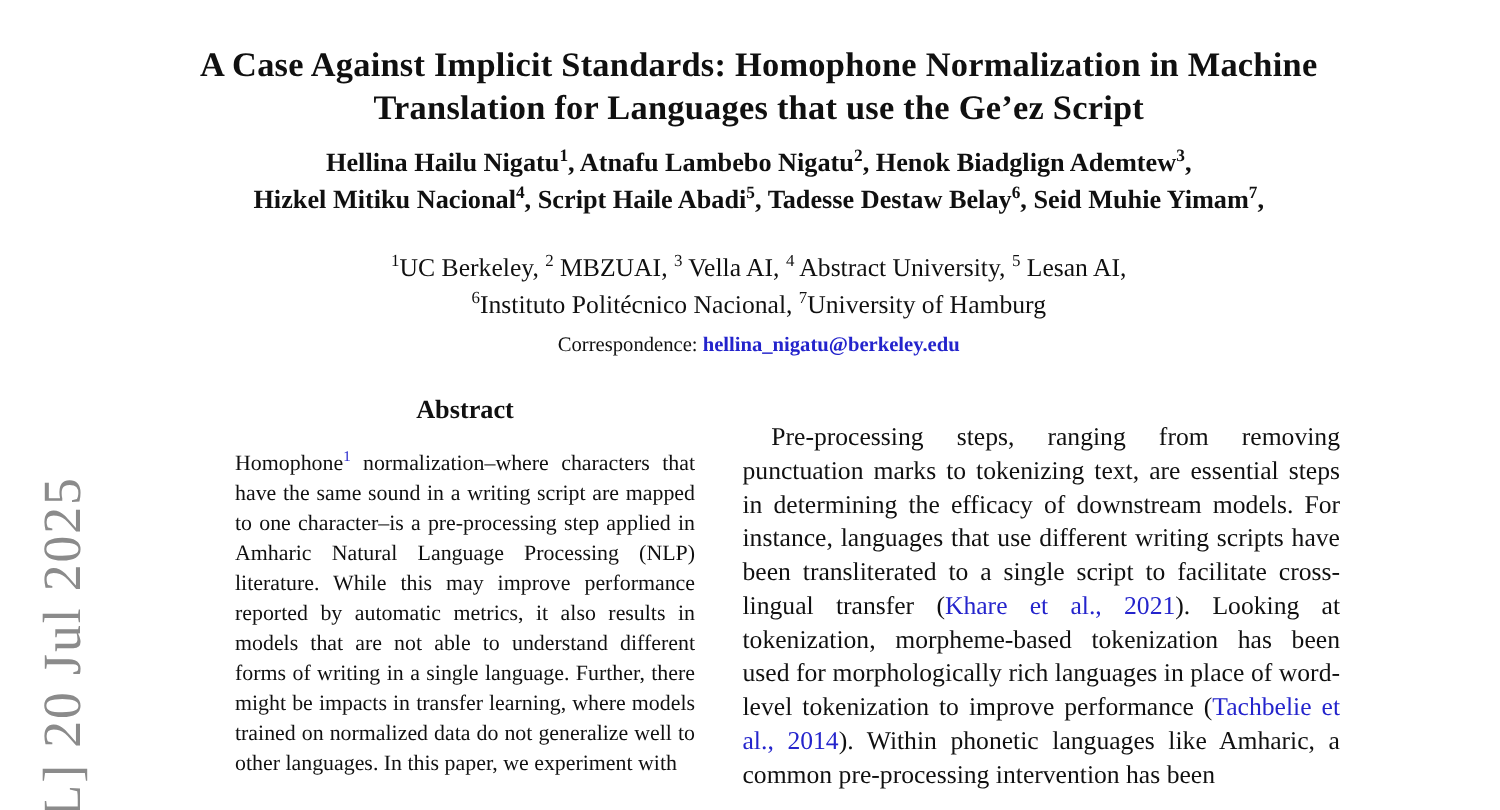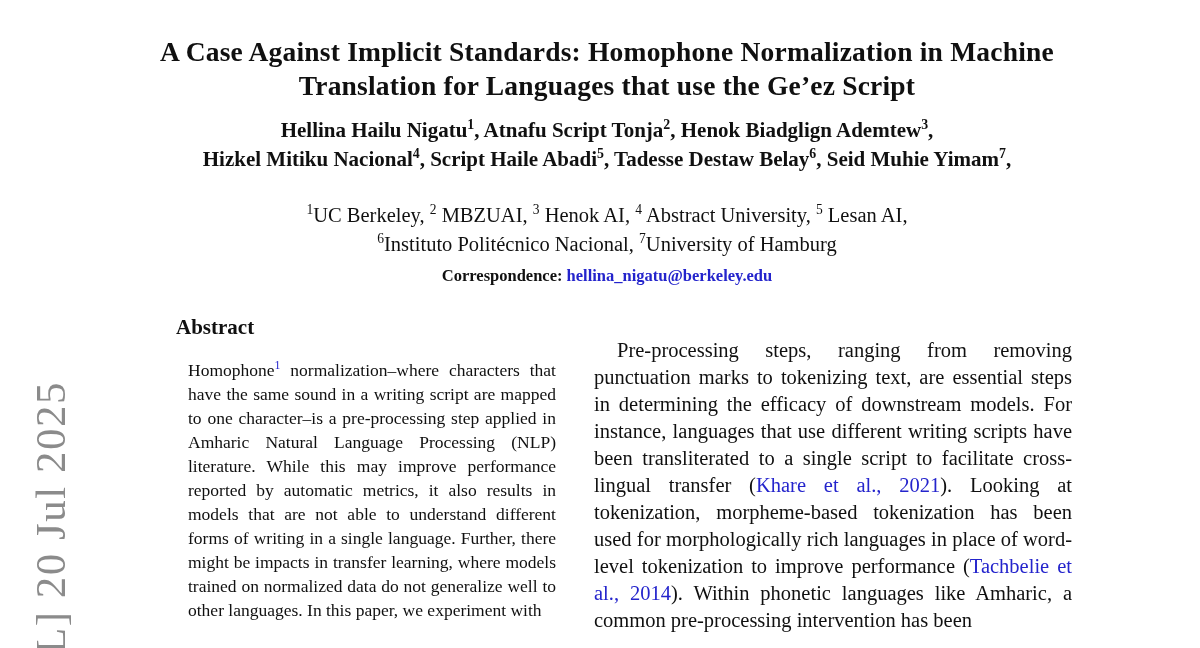--- a/index.html
+++ b/index.html
@@ -18,48 +18,48 @@
     position:absolute;left:26px;top:654px;
     transform:rotate(-90deg);transform-origin:0 0;
     white-space:nowrap;font-size:43px;color:var(--watermark);
     letter-spacing:1.5px;
   }
   .header{position:absolute;left:7px;top:0;width:1200px;text-align:center;}
   .title{margin-top:35px;font-size:27.5px;font-weight:bold;line-height:34px;letter-spacing:.2px;}
   .authors{margin-top:13px;font-size:21px;font-weight:bold;line-height:29px;}
   .affils{margin-top:27px;font-size:20.5px;line-height:29px;}
   .corr{margin-top:7px;font-size:16.5px;}
-  .corr-label{font-weight:bold;}
+  .corr-label{font-weight:normal;}
   .email{color:var(--link);text-decoration:none;cursor:pointer;font-weight:bold;}
   .col-left{position:absolute;left:176px;top:315px;width:392px;}
-  .abstract-heading{margin:0 0 18px 0;font-size:21px;font-weight:bold;}
+  .abstract-heading{margin:0 0 18px 0;font-size:21px;font-weight:bold;text-align:center;}
   .abstract-body{margin:12px;font-size:17.5px;line-height:24px;text-align:justify;}
   .col-right{position:absolute;left:578px;top:321px;width:510px;}
   .intro-body{margin:16px;font-size:20.5px;line-height:27px;text-align:justify;text-indent:23px;}
   .seg-plain{}
   .seg-link{color:var(--link);}
   .seg-fnref{color:var(--link);font-size:68%;vertical-align:super;line-height:0;}
   .seg-sup{font-size:66%;vertical-align:super;line-height:0;}
 </style>
 </head>
 <body>
 
 <div class="watermark">L]  20 Jul 2025</div>
 
 <div class="header">
   <div class="title">
     <div>A Case Against Implicit Standards: Homophone Normalization in Machine</div>
     <div>Translation for Languages that use the Ge’ez Script</div>
   </div>
   <div class="authors">
-    <div><span class="seg-plain">Hellina Hailu Nigatu</span><span class="seg-sup">1</span><span class="seg-plain">, Atnafu Script Tonja</span><span class="seg-sup">2</span><span class="seg-plain">, Henok Biadglign Ademtew</span><span class="seg-sup">3</span><span class="seg-plain">,</span></div>
+    <div><span class="seg-plain">Hellina Hailu Nigatu</span><span class="seg-sup">1</span><span class="seg-plain">, Atnafu Lambebo Nigatu</span><span class="seg-sup">2</span><span class="seg-plain">, Henok Biadglign Ademtew</span><span class="seg-sup">3</span><span class="seg-plain">,</span></div>
     <div><span class="seg-plain">Hizkel Mitiku Nacional</span><span class="seg-sup">4</span><span class="seg-plain">, Script Haile Abadi</span><span class="seg-sup">5</span><span class="seg-plain">, Tadesse Destaw Belay</span><span class="seg-sup">6</span><span class="seg-plain">, Seid Muhie Yimam</span><span class="seg-sup">7</span><span class="seg-plain">,</span></div>
   </div>
   <div class="affils">
-    <div><span class="seg-sup">1</span><span class="seg-plain">UC Berkeley, </span><span class="seg-sup">2</span><span class="seg-plain"> MBZUAI, </span><span class="seg-sup">3</span><span class="seg-plain"> Henok AI, </span><span class="seg-sup">4</span><span class="seg-plain"> Abstract University, </span><span class="seg-sup">5</span><span class="seg-plain"> Lesan AI,</span></div>
+    <div><span class="seg-sup">1</span><span class="seg-plain">UC Berkeley, </span><span class="seg-sup">2</span><span class="seg-plain"> MBZUAI, </span><span class="seg-sup">3</span><span class="seg-plain"> Vella AI, </span><span class="seg-sup">4</span><span class="seg-plain"> Abstract University, </span><span class="seg-sup">5</span><span class="seg-plain"> Lesan AI,</span></div>
     <div><span class="seg-sup">6</span><span class="seg-plain">Instituto Politécnico Nacional, </span><span class="seg-sup">7</span><span class="seg-plain">University of Hamburg</span></div>
   </div>
   <div class="corr">
     <span class="corr-label">Correspondence:</span>
     <a class="email">hellina_nigatu@berkeley.edu</a>
   </div>
 </div>
 
 <section class="col-left">
   <h2 class="abstract-heading">Abstract</h2>

